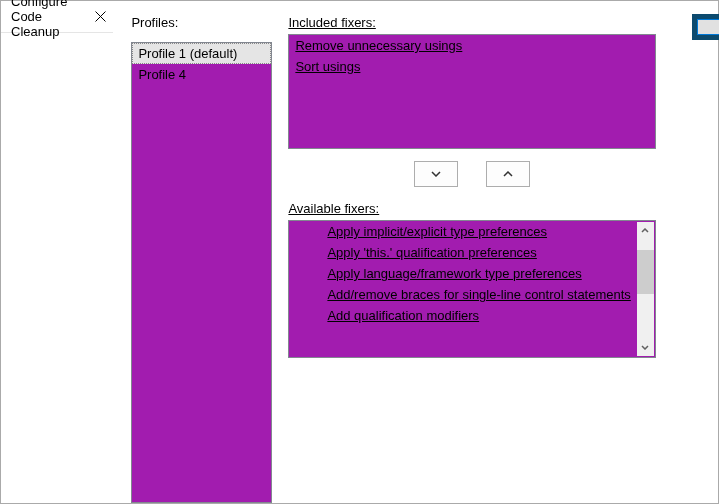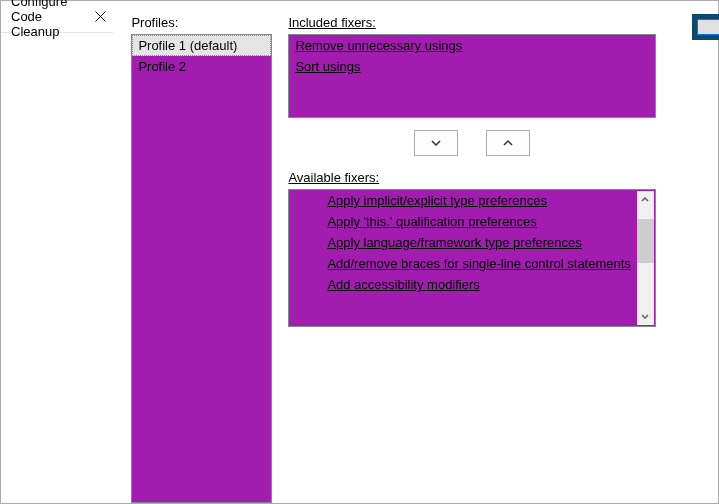--- a/index.html
+++ b/index.html
@@ -53,20 +53,21 @@
     .content {
       flex: 1;
       display: flex;
       padding: 14px 18px 0 18px;
       gap: 16px;
     }
     .left-col {
       width: 141px;
       display: flex;
       flex-direction: column;
+      gap: 8px;
     }
     .right-col {
       flex: 1;
       display: flex;
       flex-direction: column;
       text-decoration: underline;
     }
     .section-label {
       font-size: 13px;
       margin-bottom: 4px;
@@ -74,21 +75,21 @@
     .listbox {
       border: 1px solid #828790;
       background: #a21caf;
       overflow: hidden;
     }
     .profiles-list {
       flex: 1;
       height: 370px;
     }
     .included-list {
-      height: 84px;
+      height: 115px;
     }
     .available-list {
       height: 138px;
       position: relative;
     }
     .list-item {
       padding: 3px 6px;
       font-size: 13px;
       cursor: pointer;
       white-space: nowrap;
@@ -198,21 +199,21 @@
           <line x1="10.5" y1="0.5" x2="0.5" y2="10.5"></line>
         </svg>
     </div>
   </div>
 
   <div class="content">
     <div class="left-col">
       <div class="section-label">Profiles:</div>
       <div class="listbox profiles-list">
         <div class="list-item selected">Profile 1 (default)</div>
-        <div class="list-item">Profile 2</div>
+        <div class="list-item">Profile 4</div>
       </div>
     </div>
 
     <div class="right-col">
       <div class="section-label">Included fixers:</div>
       <div class="listbox included-list">
         <div class="list-item">Remove unnecessary usings</div>
         <div class="list-item">Sort usings</div>
       </div>
 
@@ -229,21 +230,21 @@
         </div>
       </div>
 
       <div class="section-label">Available fixers:</div>
       <div class="listbox available-list available-wrap">
         <div class="avail-inner">
           <div class="list-item">Apply implicit/explicit type preferences</div>
           <div class="list-item">Apply 'this.' qualification preferences</div>
           <div class="list-item">Apply language/framework type preferences</div>
           <div class="list-item">Add/remove braces for single-line control statements</div>
-          <div class="list-item">Add accessibility modifiers</div>
+          <div class="list-item">Add qualification modifiers</div>
         </div>
         <div class="scrollbar">
           <div class="scroll-arrow">
             <svg viewBox="0 0 8 5">
                 <polyline points="1,4 4,1 7,4"></polyline>
               </svg>
           </div>
           <div class="scroll-thumb"></div>
           <div class="scroll-arrow">
             <svg viewBox="0 0 8 5">

